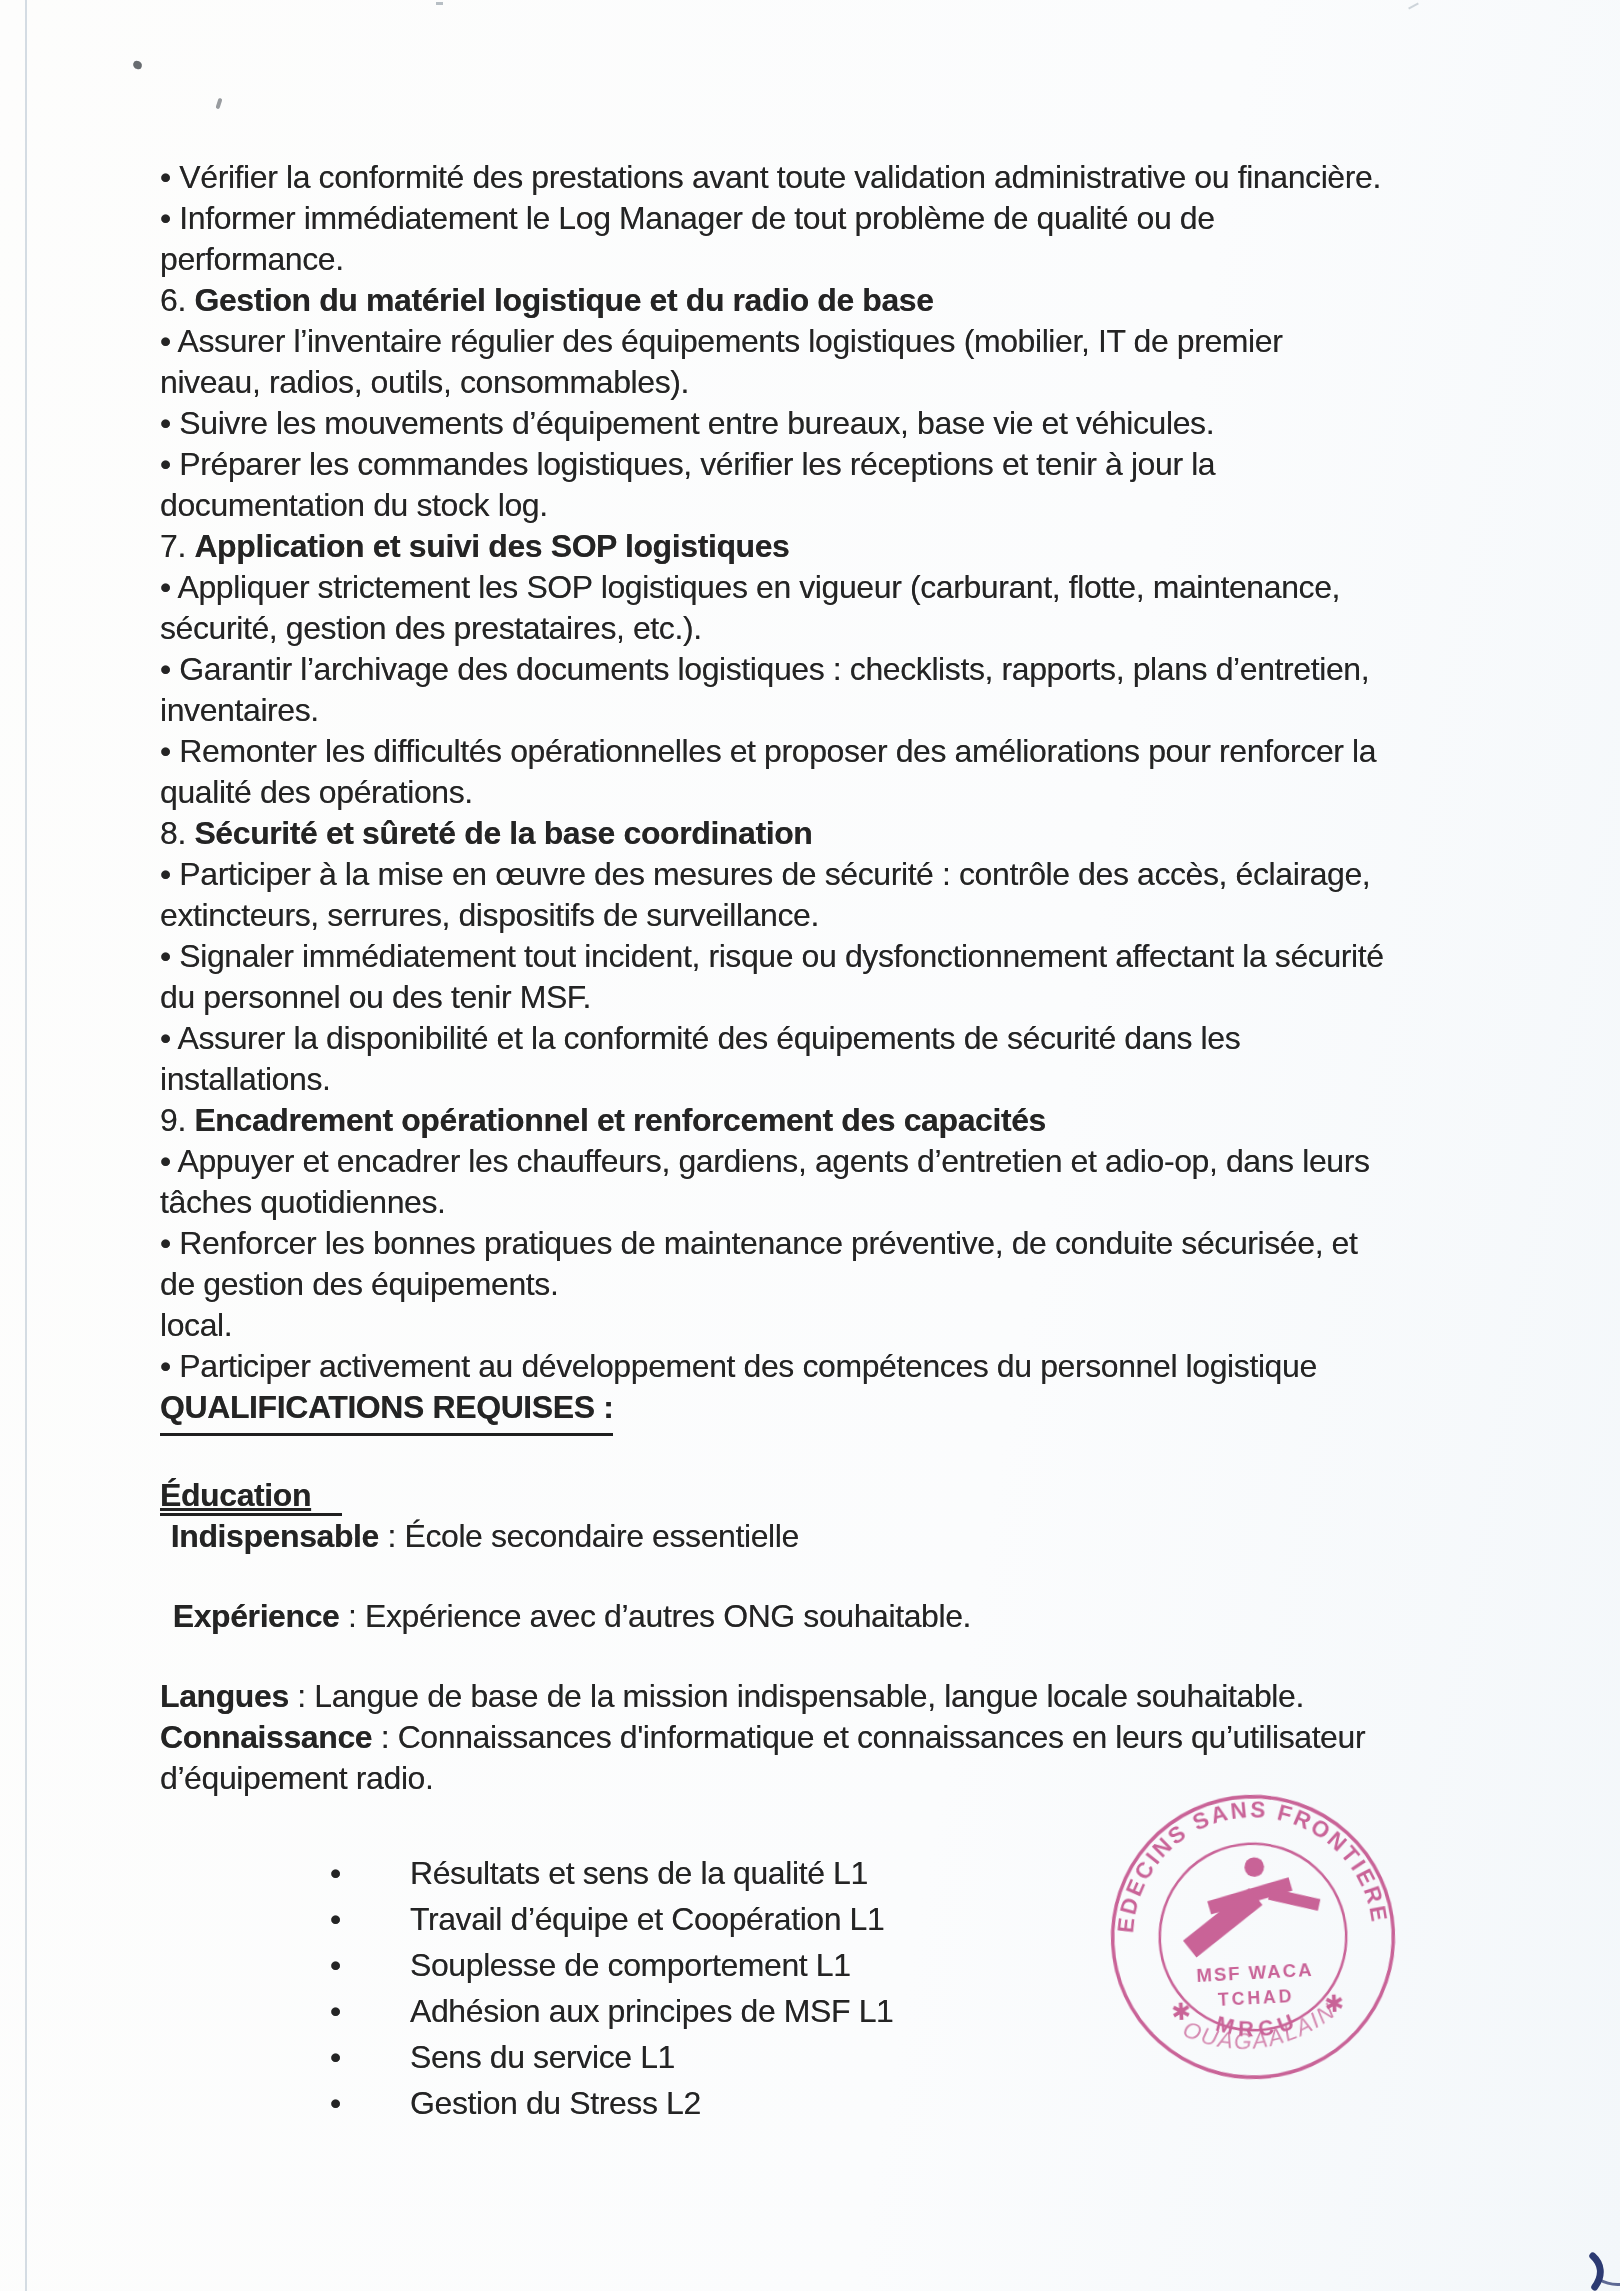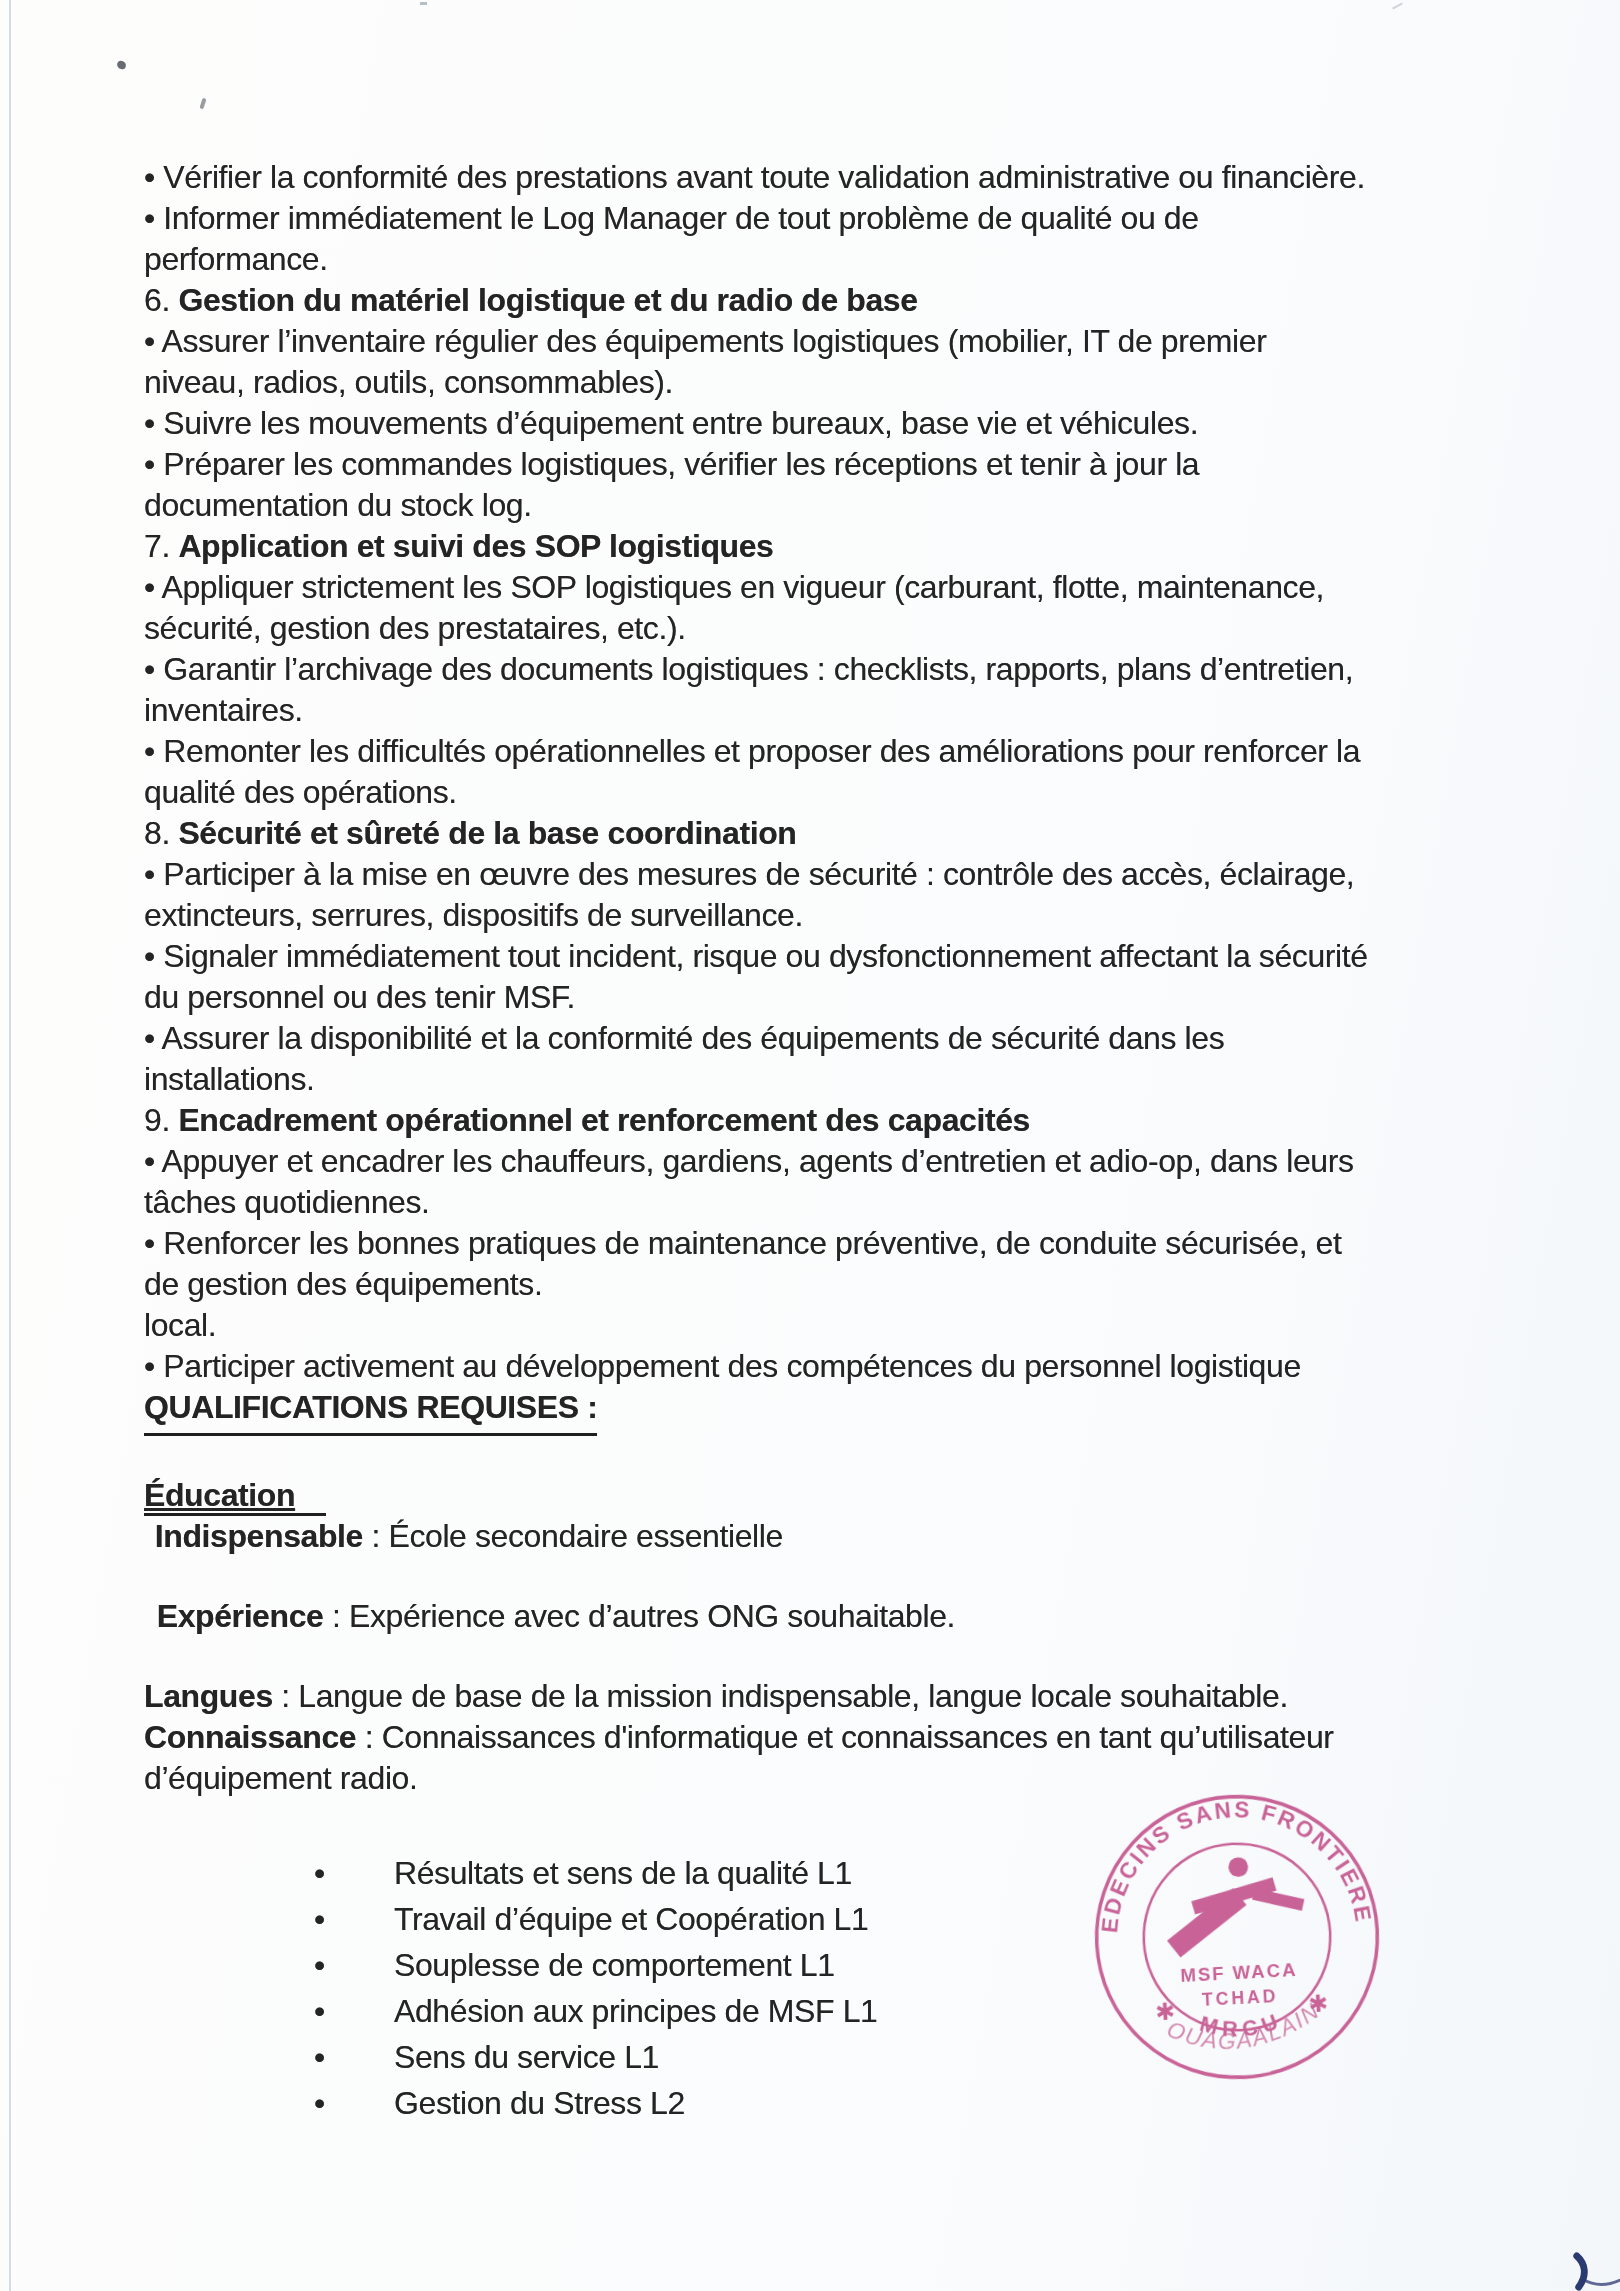--- a/index.html
+++ b/index.html
@@ -1,21 +1,21 @@
 <!DOCTYPE html>
 <html><head>
 <meta charset="utf-8">
 <style>
   html,body{margin:0;padding:0;}
   body{
     width:1620px;height:2292px;position:relative;overflow:hidden;
     background:linear-gradient(100deg,#fdfdfc 0%,#fbfcfd 62%,#f3f7fa 100%);
     font-family:"Liberation Sans",sans-serif;
   }
-  .page{position:absolute;inset:0;}
+  .page{position:absolute;inset:0;margin-left:16px;}
   .scan-edge{position:absolute;left:8.8px;top:0;width:2px;height:100%;background:#ccd6de;opacity:.85;}
   .doc-body{
     position:absolute;left:144px;top:157px;width:1392px;
     font-size:32px;line-height:41px;letter-spacing:-0.4px;color:#242424;
     text-shadow:0 0 0.5px rgba(30,30,30,.55);
   }
   .line{white-space:nowrap;}
   .b{font-weight:700;}
   .u{border-bottom:3.9px solid #1f1f1f;padding-bottom:8px;display:inline-block;line-height:1.08;}
   .u-ext{border-bottom:3.4px solid #1f1f1f;padding-right:31px;display:inline-block;line-height:1.12;text-decoration:underline;}
@@ -77,21 +77,21 @@
       <div class="line"><span>tâches quotidiennes.</span></div>
       <div class="line"><span>• Renforcer les bonnes pratiques de maintenance préventive, de conduite sécurisée, et</span></div>
       <div class="line"><span>de gestion des équipements.</span></div>
       <div class="line"><span>local.</span></div>
       <div class="line"><span>• Participer activement au développement des compétences du personnel logistique</span></div>
       <div class="line"><span class="b u">QUALIFICATIONS REQUISES :</span></div>
       <div class="line gap1"><span class="b u-ext">Éducation</span></div>
       <div class="line" style="padding-left: 10.8px;"><span class="b">Indispensable</span><span> : École secondaire essentielle</span></div>
       <div class="line gap1" style="padding-left: 12.7px;"><span class="b">Expérience</span><span> : Expérience avec d’autres ONG souhaitable.</span></div>
       <div class="line gap1"><span class="b">Langues</span><span> : Langue de base de la mission indispensable, langue locale souhaitable.</span></div>
-      <div class="line"><span class="b">Connaissance</span><span> : Connaissances d'informatique et connaissances en tant qu’utilisateur</span></div>
+      <div class="line"><span class="b">Connaissance</span><span> : Connaissances d'informatique et connaissances en leurs qu’utilisateur</span></div>
       <div class="line"><span>d’équipement radio.</span></div>
       <div class="comp-list">
         <div class="comp-line">
           <span class="comp-bullet">•</span>
           <span>Résultats et sens de la qualité L1</span>
         </div>
         <div class="comp-line">
           <span class="comp-bullet">•</span>
           <span>Travail d’équipe et Coopération L1</span>
         </div>

